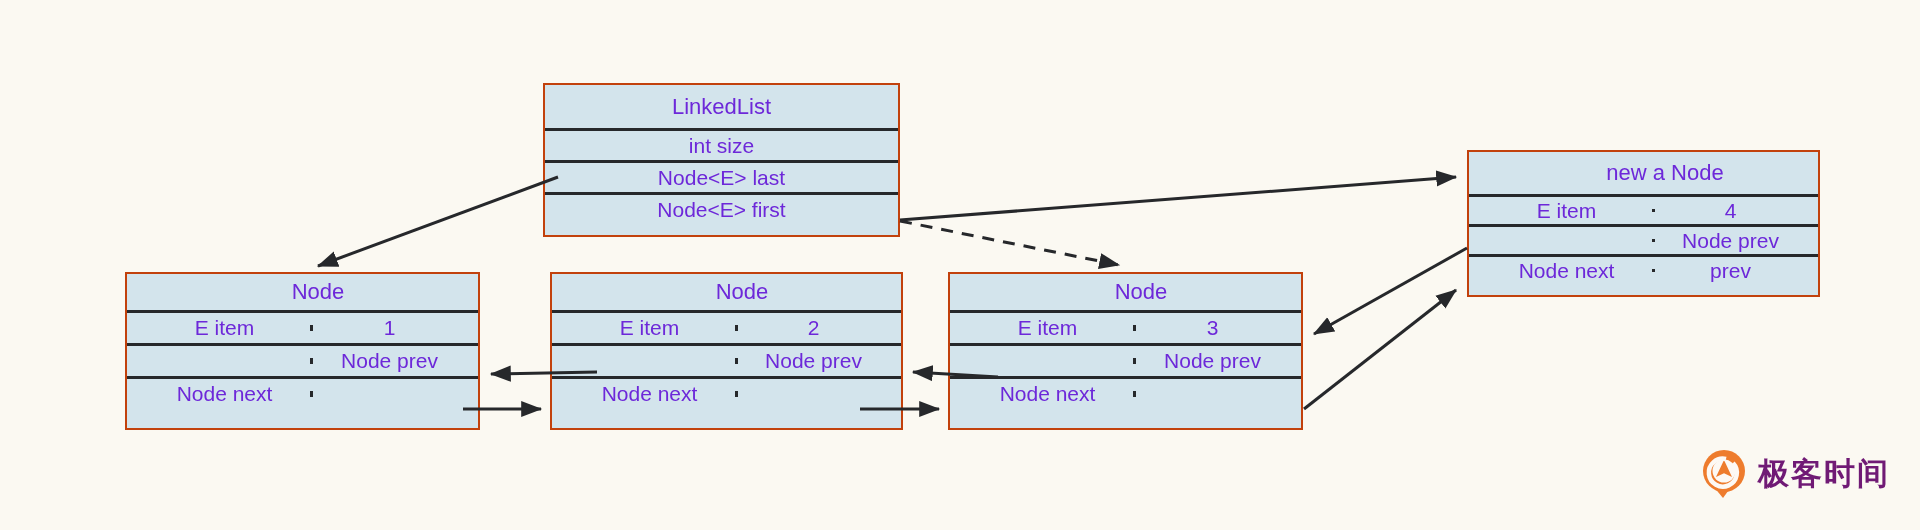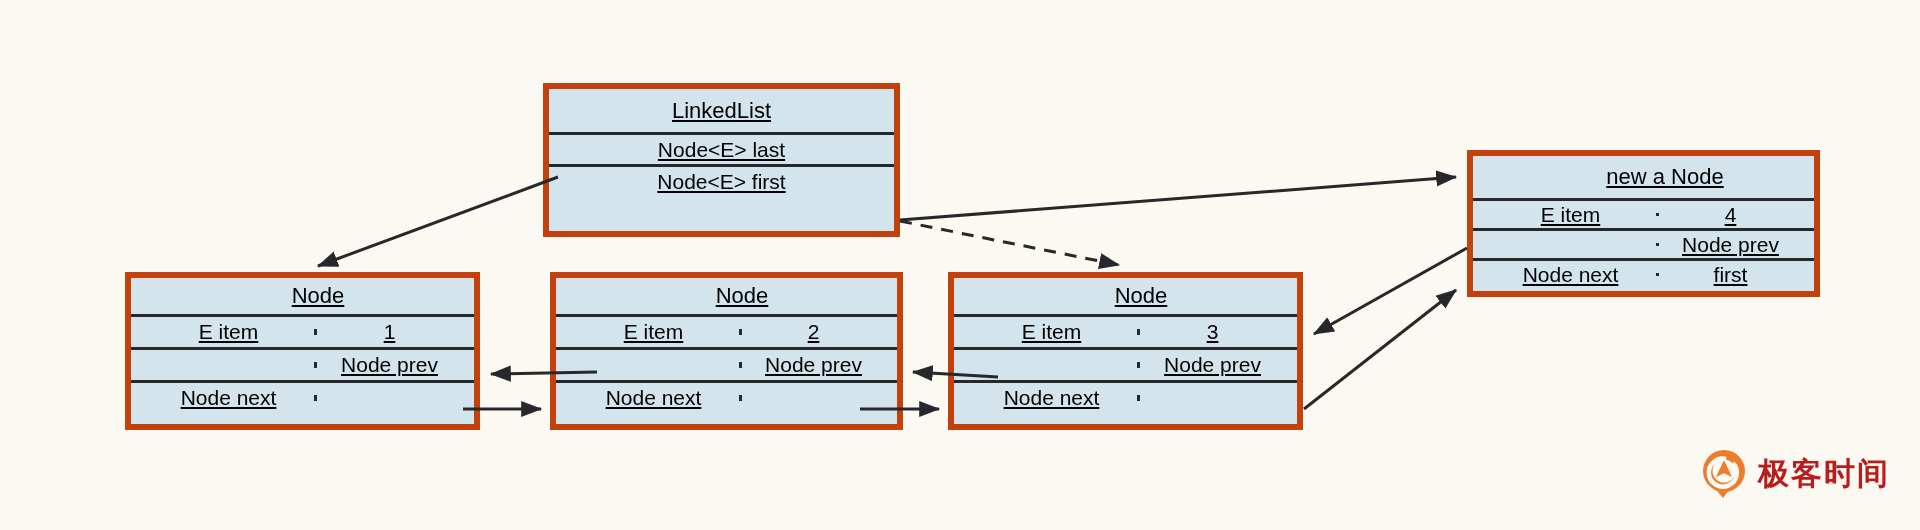--- a/index.html
+++ b/index.html
@@ -8,24 +8,23 @@
     background: #fbf9f2;
     font-family: "Liberation Sans", sans-serif;
     position: relative;
     overflow: hidden;
   }
   .canvas { position: absolute; left: 0; top: 0; width: 1920px; height: 530px; }
 
   .box {
     position: absolute;
     background: #d3e4ec;
-    border: 6px solid #c2410c;
-    color: #000000;
+    border: 2px solid #c2410c;
+    color: #6d28d9;
     font-size: 21px;
-    text-decoration: underline;
   }
   .row {
     display: flex;
     align-items: center;
     justify-content: center;
     border-top: 3px solid #26282b;
     text-align: center;
   }
   .row:first-child { border-top: none; }
   .row.header { font-size: 22px; }
@@ -64,31 +63,32 @@
     position: absolute;
     left: 1700px; top: 449px;
     display: flex;
     align-items: center;
     gap: 10px;
     z-index: 6;
   }
   .logo-text {
     font-size: 31px;
     font-weight: 600;
-    color: #b91c1c;
+    color: #701a75;
     letter-spacing: 2px;
   }
 </style>
 </head>
 <body>
 
 <div class="canvas">
 
   <div class="box ll" id="linkedlist">
     <div class="row header">LinkedList</div>
+    <div class="row field">int size</div>
     <div class="row field">Node&lt;E&gt; last</div>
     <div class="row field">Node&lt;E&gt; first</div>
   </div>
 
   <div class="box nd" id="node1">
     <div class="row header">Node</div>
     <div class="row split">
       <div class="cell left">E item</div>
       <div class="cell right">1</div>
     </div>
@@ -139,21 +139,21 @@
     <div class="row split">
       <div class="cell left">E item</div>
       <div class="cell right">4</div>
     </div>
     <div class="row split">
       <div class="cell left"></div>
       <div class="cell right">Node prev</div>
     </div>
     <div class="row split">
       <div class="cell left">Node next</div>
-      <div class="cell right">first</div>
+      <div class="cell right">prev</div>
     </div>
   </div>
 
   <svg class="arrows" viewBox="0 0 1920 530">
     <defs>
       <marker id="ah" markerUnits="strokeWidth" markerWidth="8" markerHeight="6" refX="6.6" refY="3" orient="auto">
         <path d="M0,0.3 L7,3 L0,5.7 z" fill="#26282b"></path>
       </marker>
     </defs>
     <g stroke="#26282b" stroke-width="3" fill="none">

